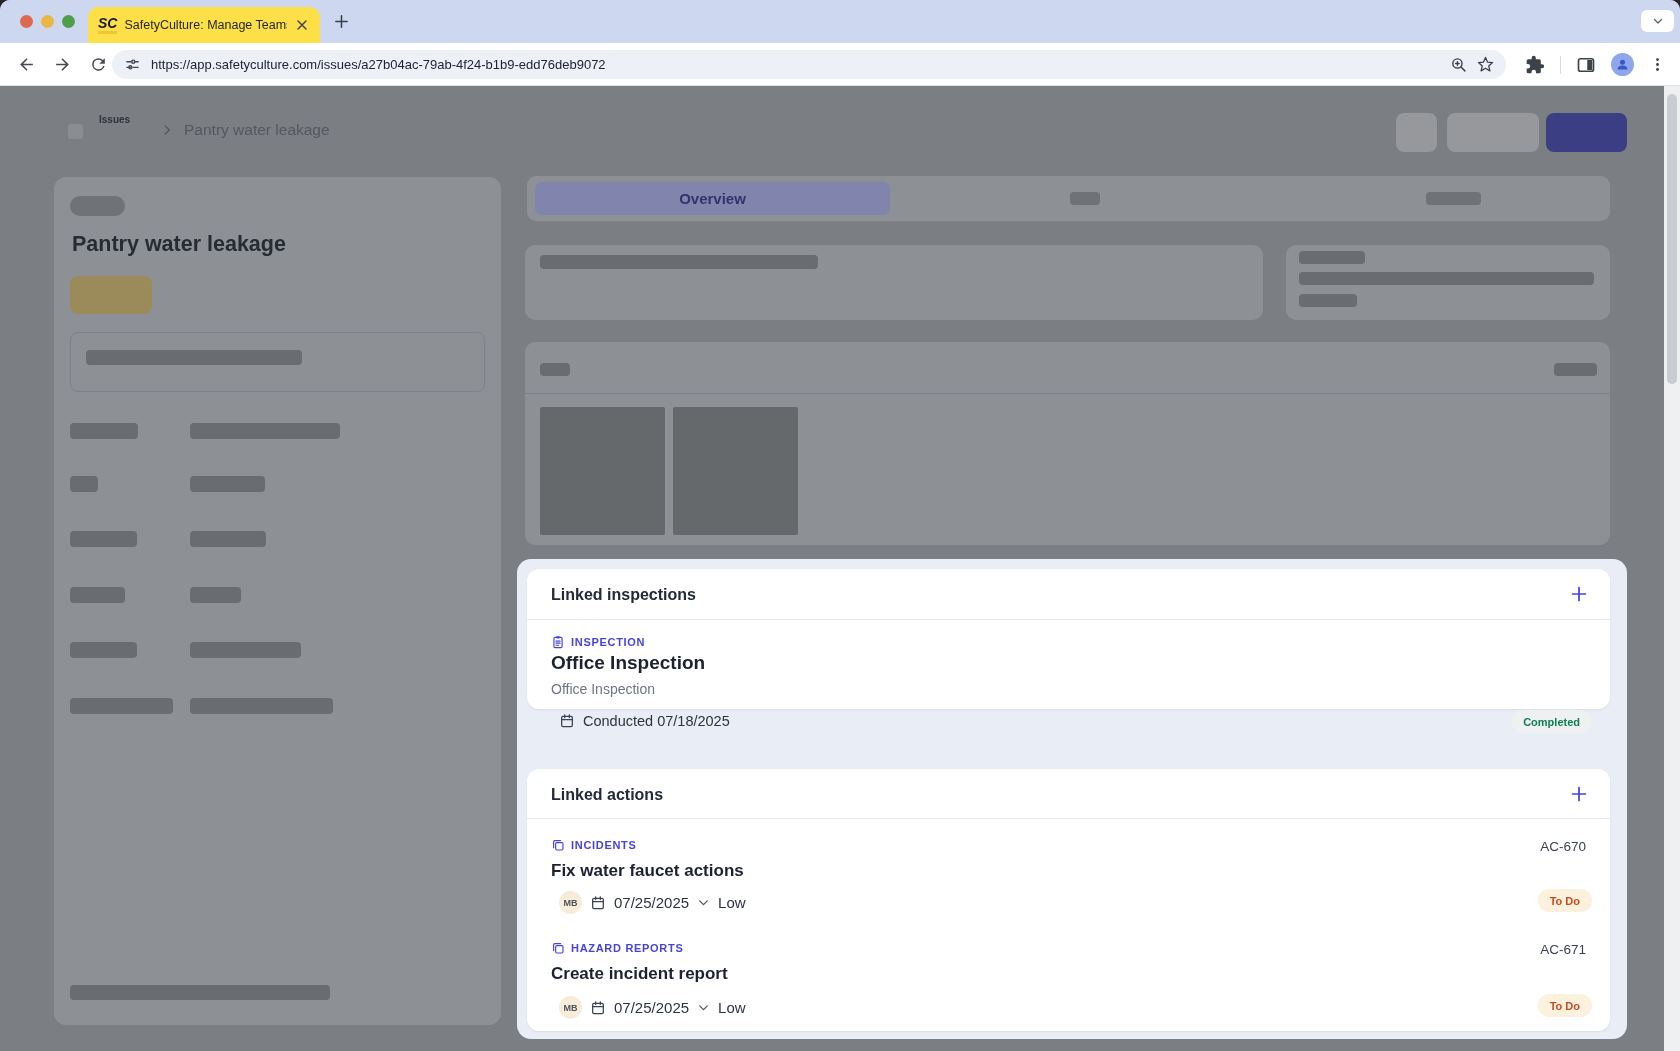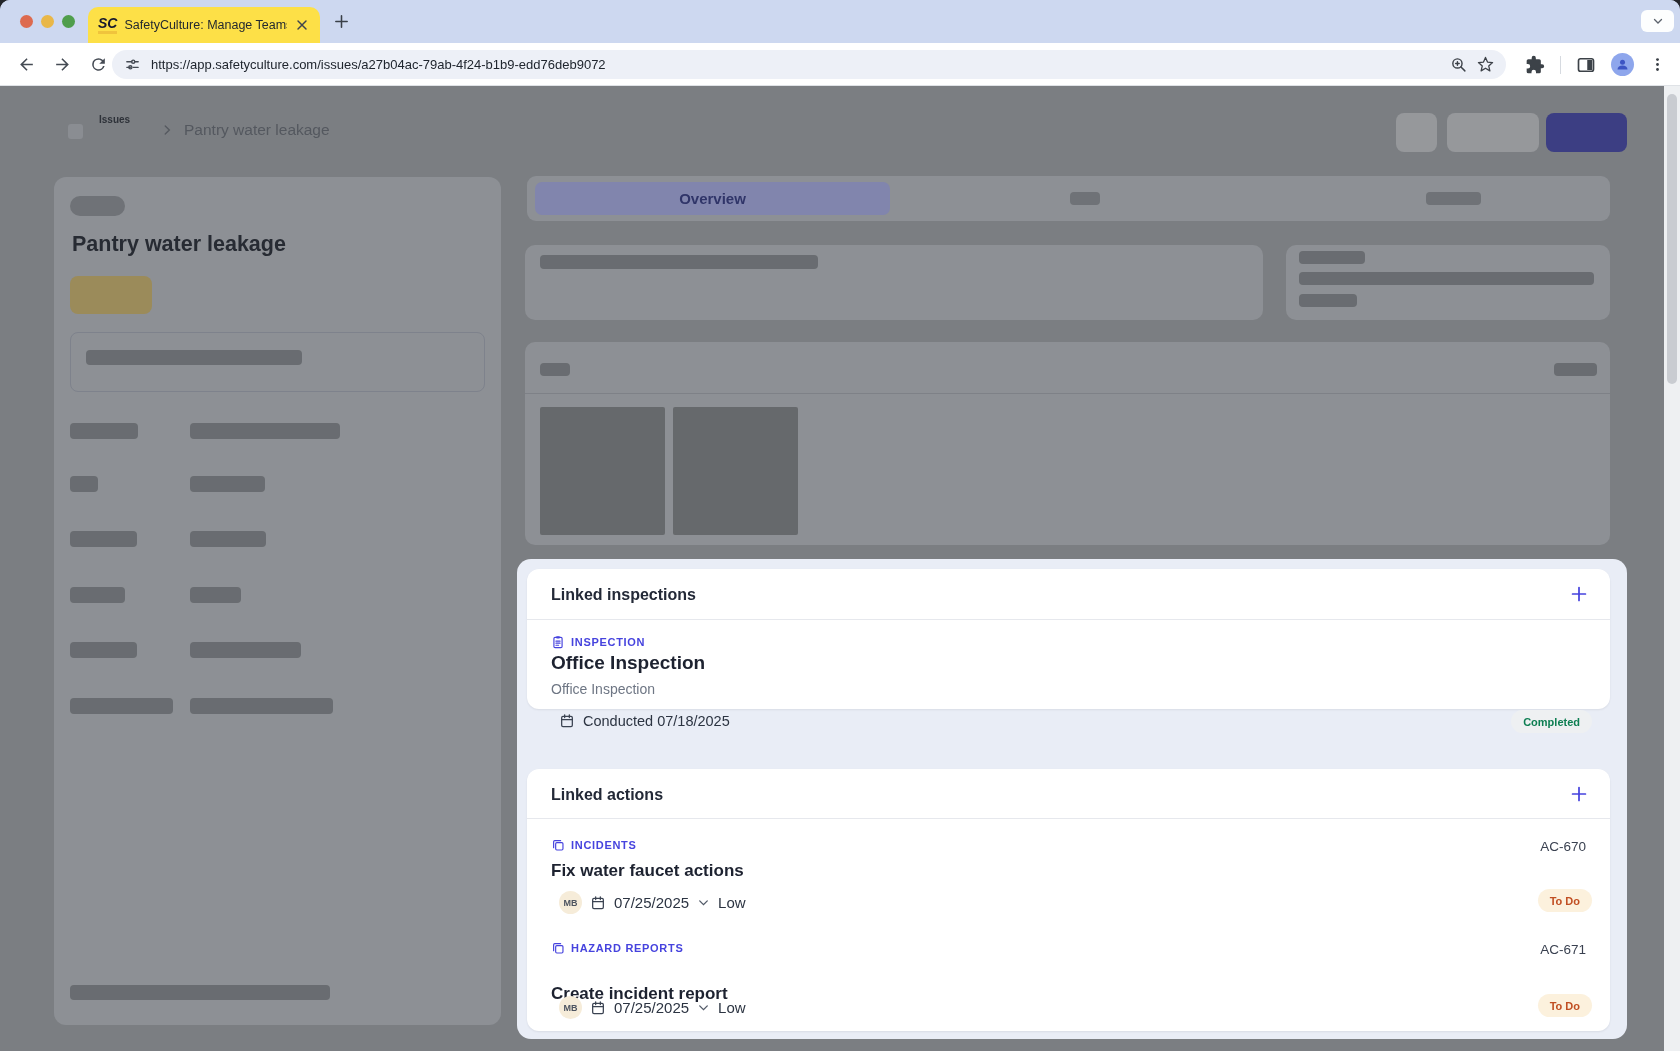--- a/index.html
+++ b/index.html
@@ -266,21 +266,21 @@
         <div class="badge badge-todo" style="top:120px;">To Do</div>
 
         <div class="type-row" style="top:172px;">
           <svg class="mi" width="14" height="14" viewBox="0 0 24 24" fill="none" stroke="#4643de" stroke-width="2" stroke-linecap="round">
               <rect x="8" y="8" width="12.5" height="12.5" rx="2"></rect>
               <path d="M16.5 4.5H6.5a2 2 0 0 0-2 2v10"></path>
             </svg>
           <span class="type-label">HAZARD REPORTS</span>
         </div>
         <div class="ref-id" style="top:173px;">AC-671</div>
-        <div class="item-title" style="top:195px;margin-top:20px;">Create incident report</div>
+        <div class="item-title" style="top:195px;">Create incident report</div>
         <div class="meta-row" style="top:227px;">
           <span class="avatar-mb">MB</span>
           <svg class="mi" width="16" height="16" viewBox="0 0 24 24" fill="none" stroke="#3b4352" stroke-width="1.9" stroke-linecap="round">
               <rect x="4" y="5" width="16" height="15.5" rx="2"></rect>
               <path d="M4 10h16M8.5 2.8v4M15.5 2.8v4"></path>
             </svg>
           <span class="meta-text" style="font-size:15px;">07/25/2025</span>
           <svg class="mi" width="13" height="13" viewBox="0 0 24 24" fill="none" stroke="#525a68" stroke-width="2.4" stroke-linecap="round">
               <path d="M5 9l7 7 7-7"></path>
             </svg>

